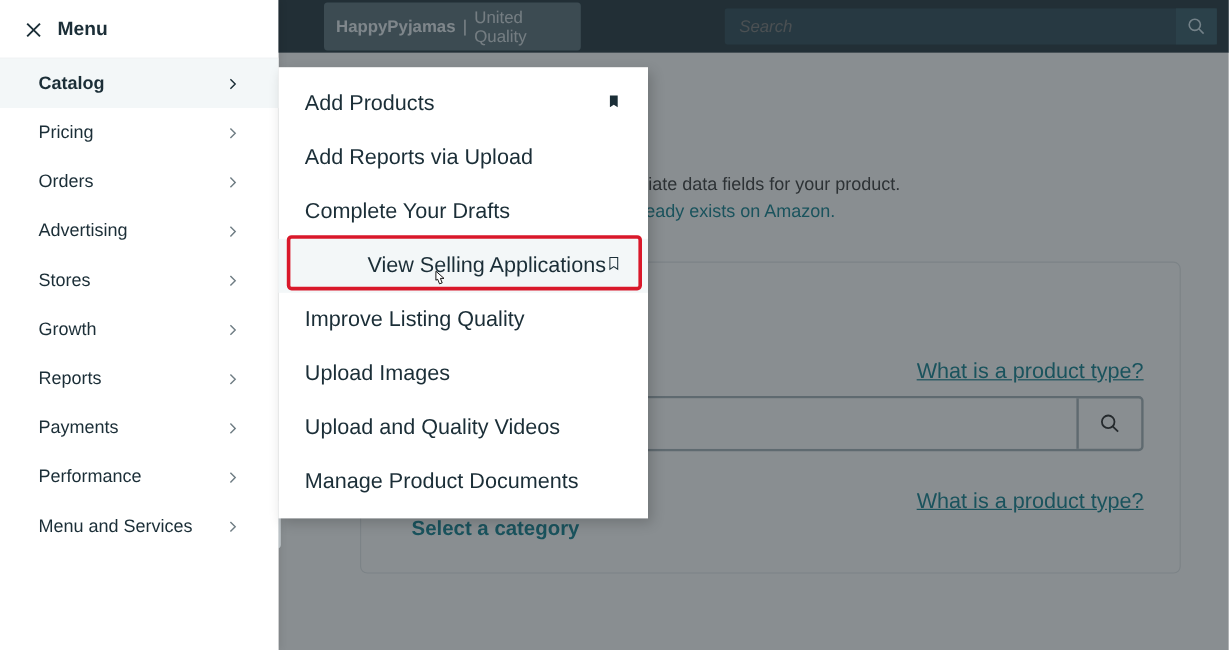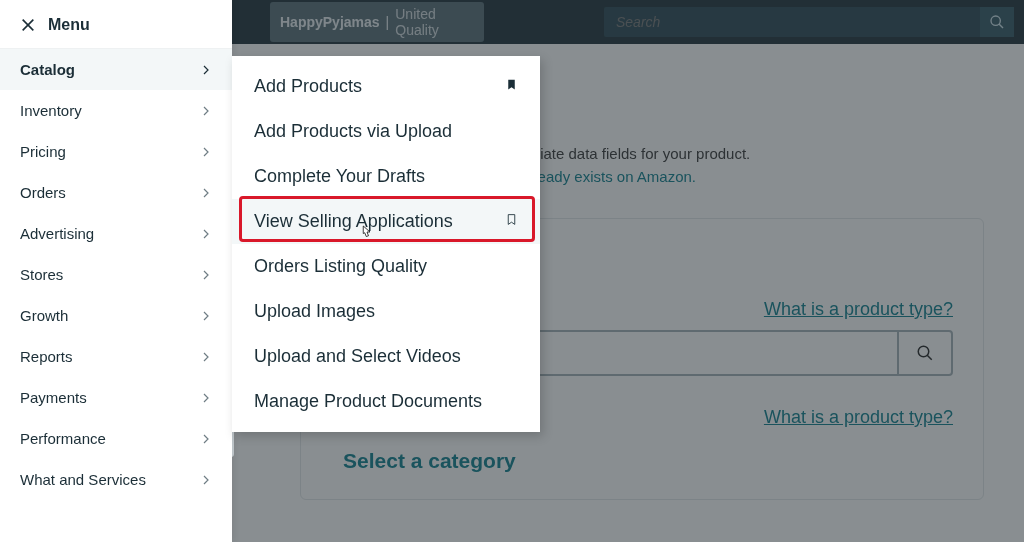--- a/index.html
+++ b/index.html
@@ -28,28 +28,28 @@
   .favcard .fav { color:#5a6b74; font-size:17px; }
   .help { color:#0a7d8c; font-size:18px; }
   .search2 { margin-top:34px; display:flex; align-items:center; justify-content:space-between; }
   .search2 .lbl { font-size:18px; font-weight:700; color:#1b2e37; }
   .search2box { margin-top:10px; height:46px; border:2px solid #a3b0b6; border-radius:4px; display:flex; align-items:center; }
   .search2box input { flex:1; border:none; outline:none; height:100%; padding:0 12px; font-size:15px; }
   .search2box .sbtn { width:54px; height:100%; border-left:2px solid #a3b0b6; display:flex; align-items:center; justify-content:center; }
   .search2box .sbtn svg { width:18px; height:18px; stroke:#222; fill:none; stroke-width:2; }
   .browse-row { margin-top:28px; display:flex; justify-content:space-between; align-items:center; }
   .browse-row .lbl { font-size:23px; font-weight:700; color:#1b2e37; }
-  .selectcat { margin-top:18px; padding:0 12px; color:#0a7d8c; font-weight:700; font-size:21px; }
+  .selectcat { padding:0 12px; color:#0a7d8c; font-weight:700; font-size:17px; }
 
   
   .sidebar { position:absolute; top:0; left:0; width:232px; height:542px; background:#fff; box-shadow:2px 0 6px rgba(0,0,0,.08); z-index:20; }
   .menuhdr { display:flex; align-items:center; gap:12px; padding:16px 20px 14px 20px; border-bottom:1px solid #eef1f2; }
   .menuhdr svg { width:16px; height:16px; stroke:#1b2e37; stroke-width:2.4; }
   .menuhdr span { font-weight:700; font-size:16px; color:#1b2e37; }
-  .side-item { display:flex; align-items:center; justify-content:space-between; padding:12px 20px; font-size:15px; color:#1b2e37; cursor:pointer; }
+  .side-item { display:flex; align-items:center; justify-content:space-between; padding:12px 32px; font-size:15px; color:#1b2e37; cursor:pointer; }
   .side-item svg { width:12px; height:12px; stroke:#6f7d84; fill:none; stroke-width:2.4; }
   .side-item.active { background:#f3f7f8; }
   .side-item.active span { font-weight:700; }
   .side-item.active svg { stroke:#1b2e37; }
   .red-box1 { position:absolute; top:61px; left:5px; width:216px; height:40px; border:3px solid #d9182a; border-radius:4px; pointer-events:none; }
 
   
   .thumb { position:absolute; left:228px; top:417px; width:6px; height:40px; background:#c6cdd1; border-radius:3px; }
 
   
@@ -125,26 +125,20 @@
       <span>Menu</span>
     </div>
 
     <div class="side-item active">
       <span>Catalog</span>
       <svg viewBox="0 0 24 24">
           <polyline points="8,4 16,12 8,20"></polyline>
         </svg>
     </div>
     <div class="side-item">
-      <span>Inventory</span>
-      <svg viewBox="0 0 24 24">
-          <polyline points="8,4 16,12 8,20"></polyline>
-        </svg>
-    </div>
-    <div class="side-item">
       <span>Pricing</span>
       <svg viewBox="0 0 24 24">
           <polyline points="8,4 16,12 8,20"></polyline>
         </svg>
     </div>
     <div class="side-item">
       <span>Orders</span>
       <svg viewBox="0 0 24 24">
           <polyline points="8,4 16,12 8,20"></polyline>
         </svg>
@@ -179,56 +173,56 @@
           <polyline points="8,4 16,12 8,20"></polyline>
         </svg>
     </div>
     <div class="side-item">
       <span>Performance</span>
       <svg viewBox="0 0 24 24">
           <polyline points="8,4 16,12 8,20"></polyline>
         </svg>
     </div>
     <div class="side-item">
-      <span>What and Services</span>
+      <span>Menu and Services</span>
       <svg viewBox="0 0 24 24">
           <polyline points="8,4 16,12 8,20"></polyline>
         </svg>
     </div>
   </div>
   <div class="thumb"></div>
   <div class="red-box1"></div>
 
   <div class="submenu">
     <div class="sub-item">
       <span>Add Products</span>
       <span class="bm"><svg viewBox="0 0 24 24">
             <path d="M6 3h12v18l-6-4-6 4z" fill="#1b2e37"></path>
           </svg></span>
     </div>
     <div class="sub-item">
-      <span>Add Products via Upload</span>
+      <span>Add Reports via Upload</span>
     </div>
     <div class="sub-item">
       <span>Complete Your Drafts</span>
     </div>
-    <div class="sub-item" style="background:#f3f7f8;">
+    <div class="sub-item" style="background:#f3f7f8;justify-content:flex-end;">
       <span>View Selling Applications</span>
       <span class="bm"><svg viewBox="0 0 24 24">
             <path d="M6 3h12v18l-6-4-6 4z" fill="none" stroke="#1b2e37" stroke-width="1.6"></path>
           </svg></span>
     </div>
     <div class="sub-item">
-      <span>Orders Listing Quality</span>
+      <span>Improve Listing Quality</span>
     </div>
     <div class="sub-item">
       <span>Upload Images</span>
     </div>
     <div class="sub-item">
-      <span>Upload and Select Videos</span>
+      <span>Upload and Quality Videos</span>
     </div>
     <div class="sub-item">
       <span>Manage Product Documents</span>
     </div>
   </div>
   <div class="red-box2"></div>
 
   <div class="cursor">
     <svg viewBox="0 0 24 28">
         <path d="M7 2v10l2-1 2 5 3-1-2-5h4z" fill="#fff" stroke="#000" stroke-width="1"></path>

